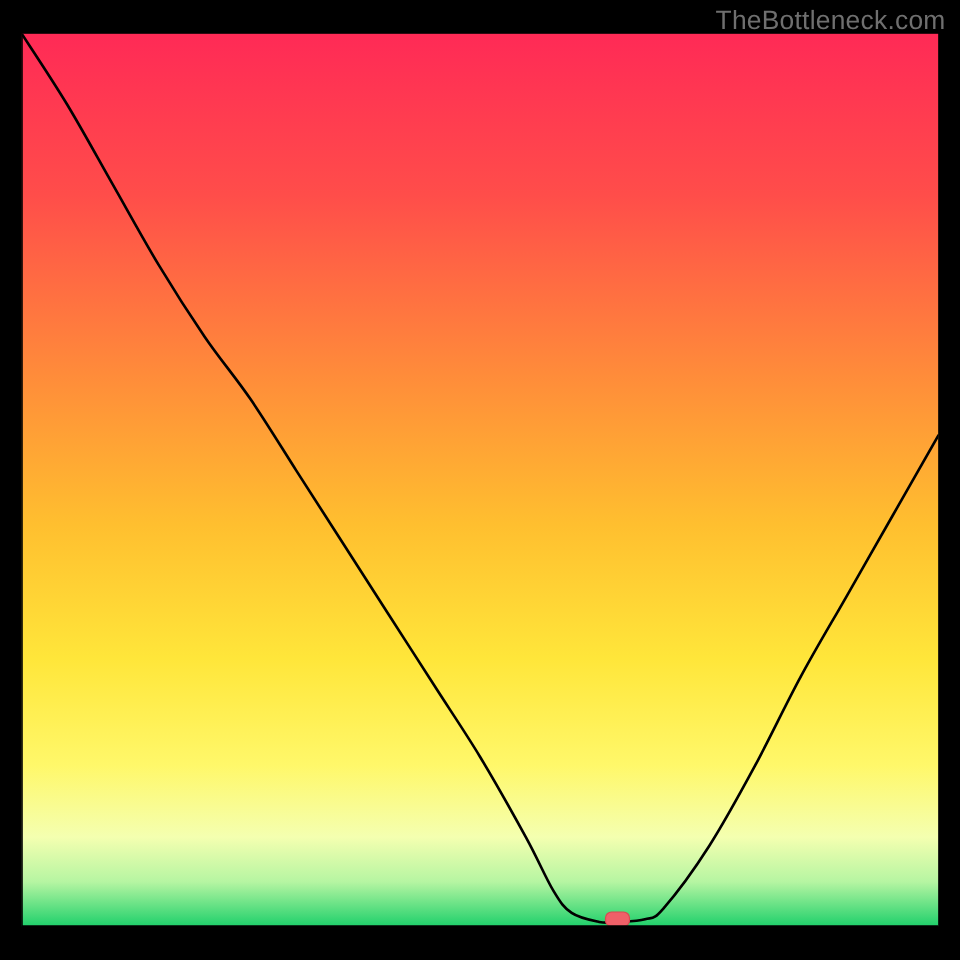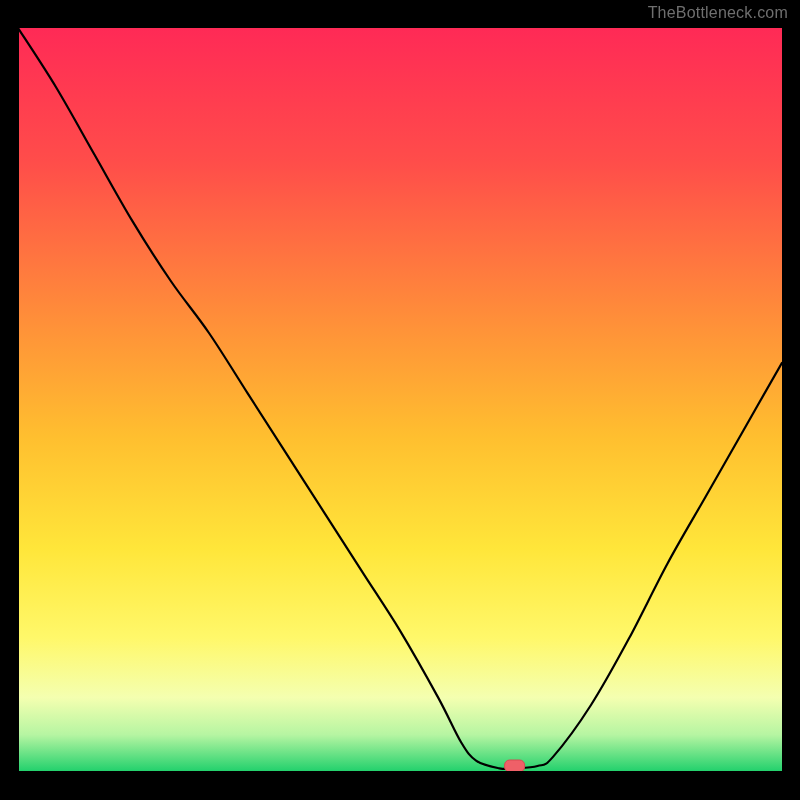--- a/index.html
+++ b/index.html
@@ -15,21 +15,21 @@
     position: relative;
     width: 800px;
     height: 800px;
     background: #000;
   }
   .watermark {
     position: absolute;
     top: 4px;
     right: 12px;
     color: #6f6f6f;
-    font-size: 16px;
+    font-size: 22px;
     font-weight: 500;
     letter-spacing: 0.2px;
     user-select: none;
   }
   .plot-wrap {
     position: absolute;
     left: 18px;
     top: 28px;
     width: 764px;
     height: 754px;

